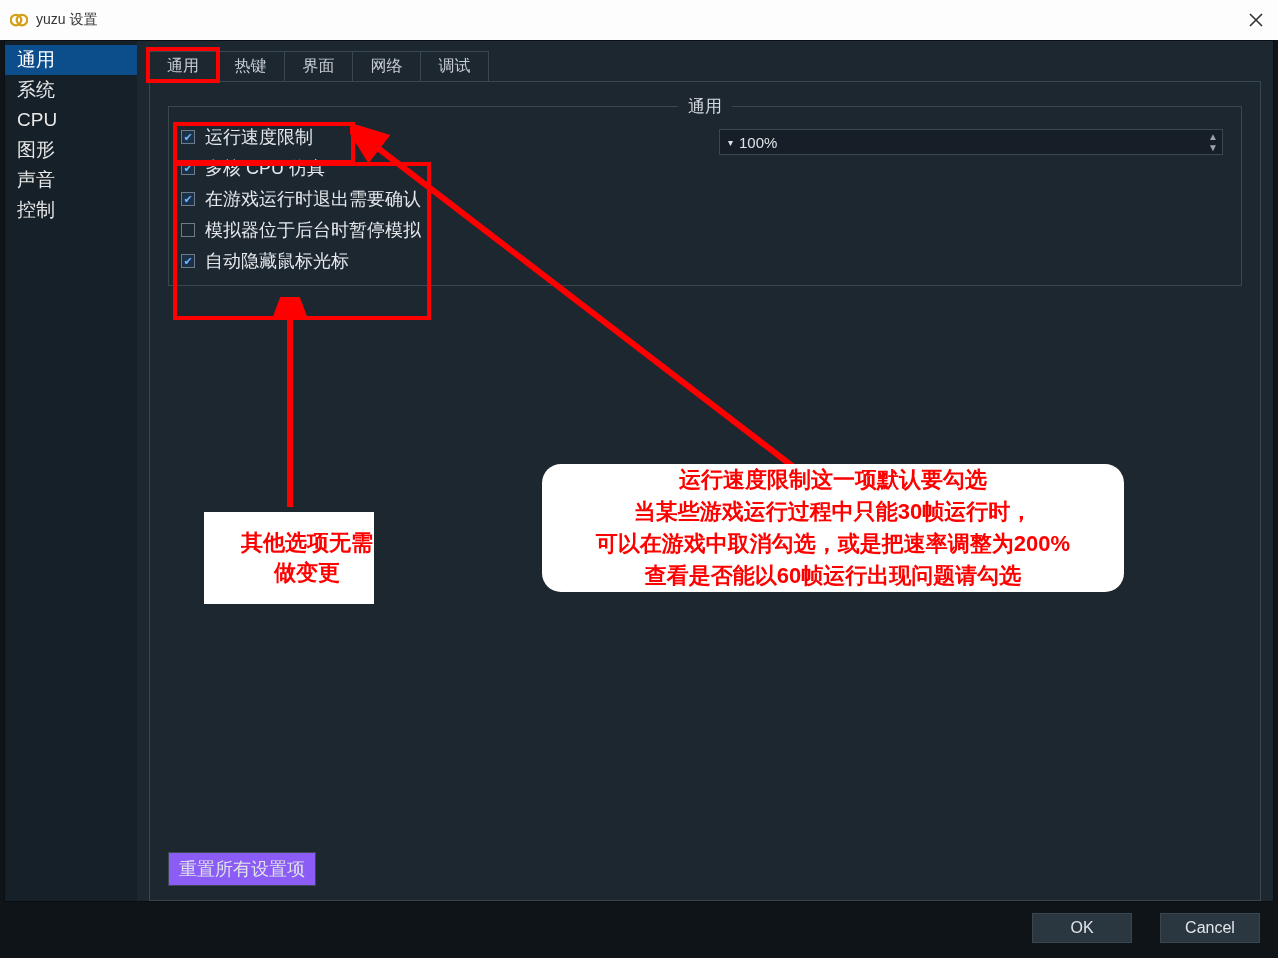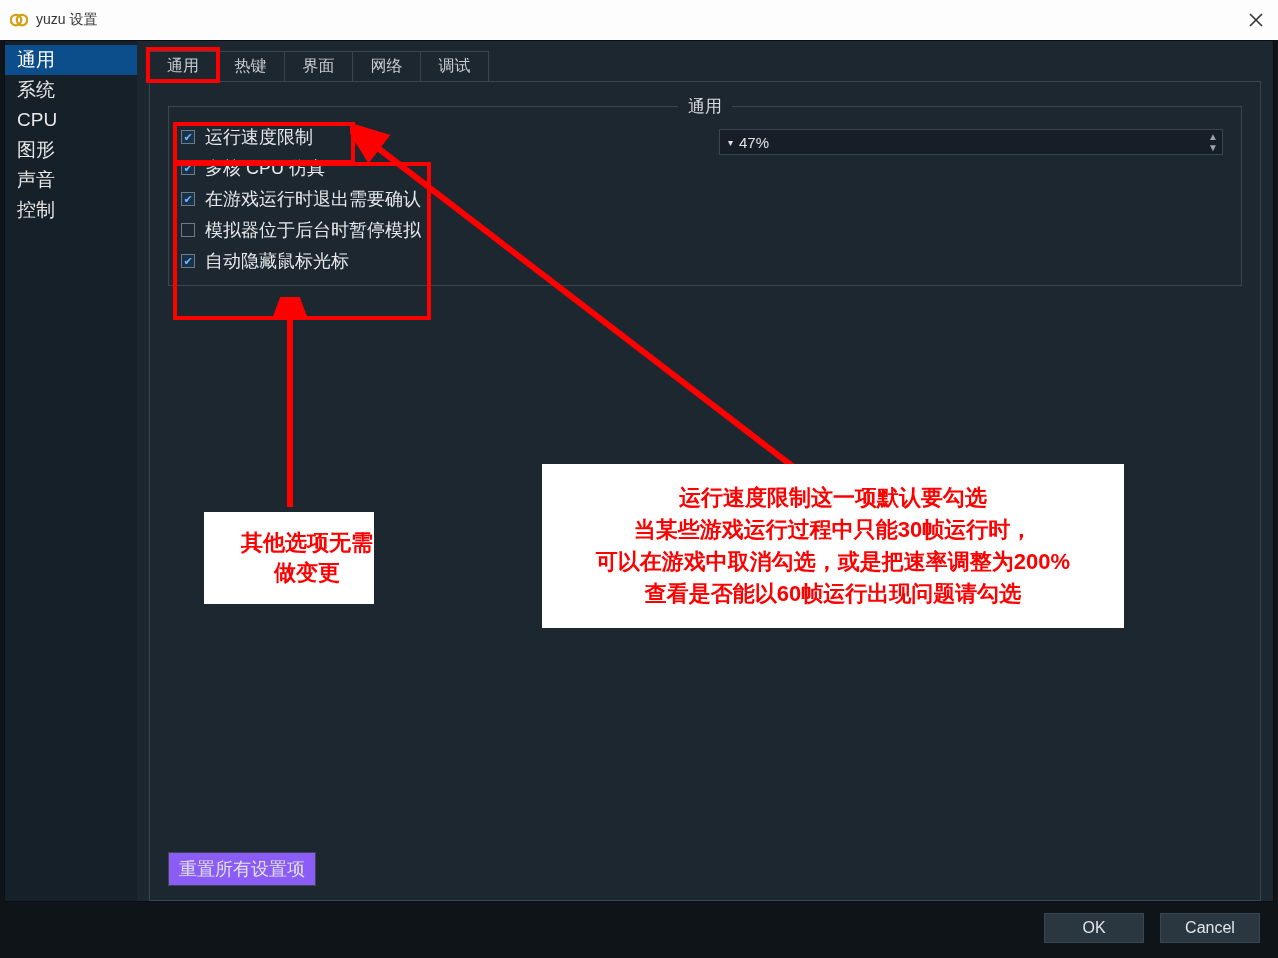--- a/index.html
+++ b/index.html
@@ -22,25 +22,25 @@
 .options{display:flex;flex-direction:column;gap:7px;}
 .opt{display:flex;align-items:center;color:#e6e9ec;font-size:18px;}
 .opt .cb{width:14px;height:14px;border:1px solid #6f7b86;margin-right:10px;display:inline-flex;align-items:center;justify-content:center;font-size:11px;color:#6fb4ff;}
 .opt .cb.checked{background:#1a314a;}
 .combo{position:absolute;right:18px;top:22px;width:504px;height:26px;background:#161f27;border:1px solid #3b4750;color:#dfe3e7;font-size:15px;display:flex;align-items:center;padding:0 8px;}
 .combo .arrow{margin-right:6px;font-size:10px;}
 .combo .drop{position:absolute;right:4px;font-size:10px;color:#9aa3ac;}
 .red-box-1{position:absolute;left:4px;top:15px;width:182px;height:42px;border:4px solid red;z-index:6;pointer-events:none;}
 .red-box-2{position:absolute;left:4px;top:55px;width:258px;height:158px;border:4px solid red;z-index:6;pointer-events:none;}
 .reset{position:absolute;left:18px;bottom:14px;color:#dfe3e7;font-size:18px;border:1px solid #3b4750;padding:4px 10px;background:#8b5cf6;cursor:pointer;}
-.footer{height:52px;display:flex;justify-content:flex-end;align-items:center;gap:16px;padding-right:18px;background:#0f1419;}
+.footer{height:52px;display:flex;justify-content:flex-end;align-items:center;gap:28px;padding-right:18px;background:#0f1419;}
 .btn{width:100px;height:30px;background:#2a3640;border:1px solid #3b4750;color:#e2e6ea;font-size:16px;cursor:pointer;}
 .callout-white{position:absolute;background:#fff;color:red;font-weight:700;text-align:center;display:flex;flex-direction:column;justify-content:center;z-index:8;padding-left:36px;}
 .callout1{left:54px;top:430px;width:170px;height:92px;font-size:22px;line-height:30px;}
-.callout2{left:392px;top:382px;width:582px;height:164px;font-size:22px;line-height:32px;padding:12px 8px;}
+.callout2{left:392px;top:382px;width:582px;height:128px;font-size:22px;line-height:32px;padding:12px 8px;border-radius:19px;}
 svg.arrow-svg{position:absolute;z-index:7;pointer-events:none;}
 </style>
 </head>
 <body>
 
 <div class="titlebar">
   <svg class="logo" viewBox="0 0 24 24">
       <circle cx="8" cy="12" r="7" fill="none" stroke="#d4a017" stroke-width="3"></circle>
       <circle cx="16" cy="12" r="7" fill="none" stroke="#d4a017" stroke-width="3"></circle>
     </svg>
@@ -95,21 +95,21 @@
               <span>模拟器位于后台时暂停模拟</span>
             </label>
           <label class="opt">
               <span class="cb checked">✔</span>
               <span>自动隐藏鼠标光标</span>
             </label>
         </div>
 
         <div class="combo">
           <span class="arrow">▾</span>
-          <span>47%</span>
+          <span>100%</span>
           <span class="drop">▲<br>▼</span>
         </div>
       </div>
 
       <button class="reset">重置所有设置项</button>
 
       <svg class="arrow-svg" style="left:200px;top:40px;width:460px;height:360px;">
         <defs>
             <marker id="ah1" markerWidth="10" markerHeight="10" refX="2" refY="3" orient="auto">
               <path d="M0,0 L0,6 L8,3 z" fill="red"></path>

